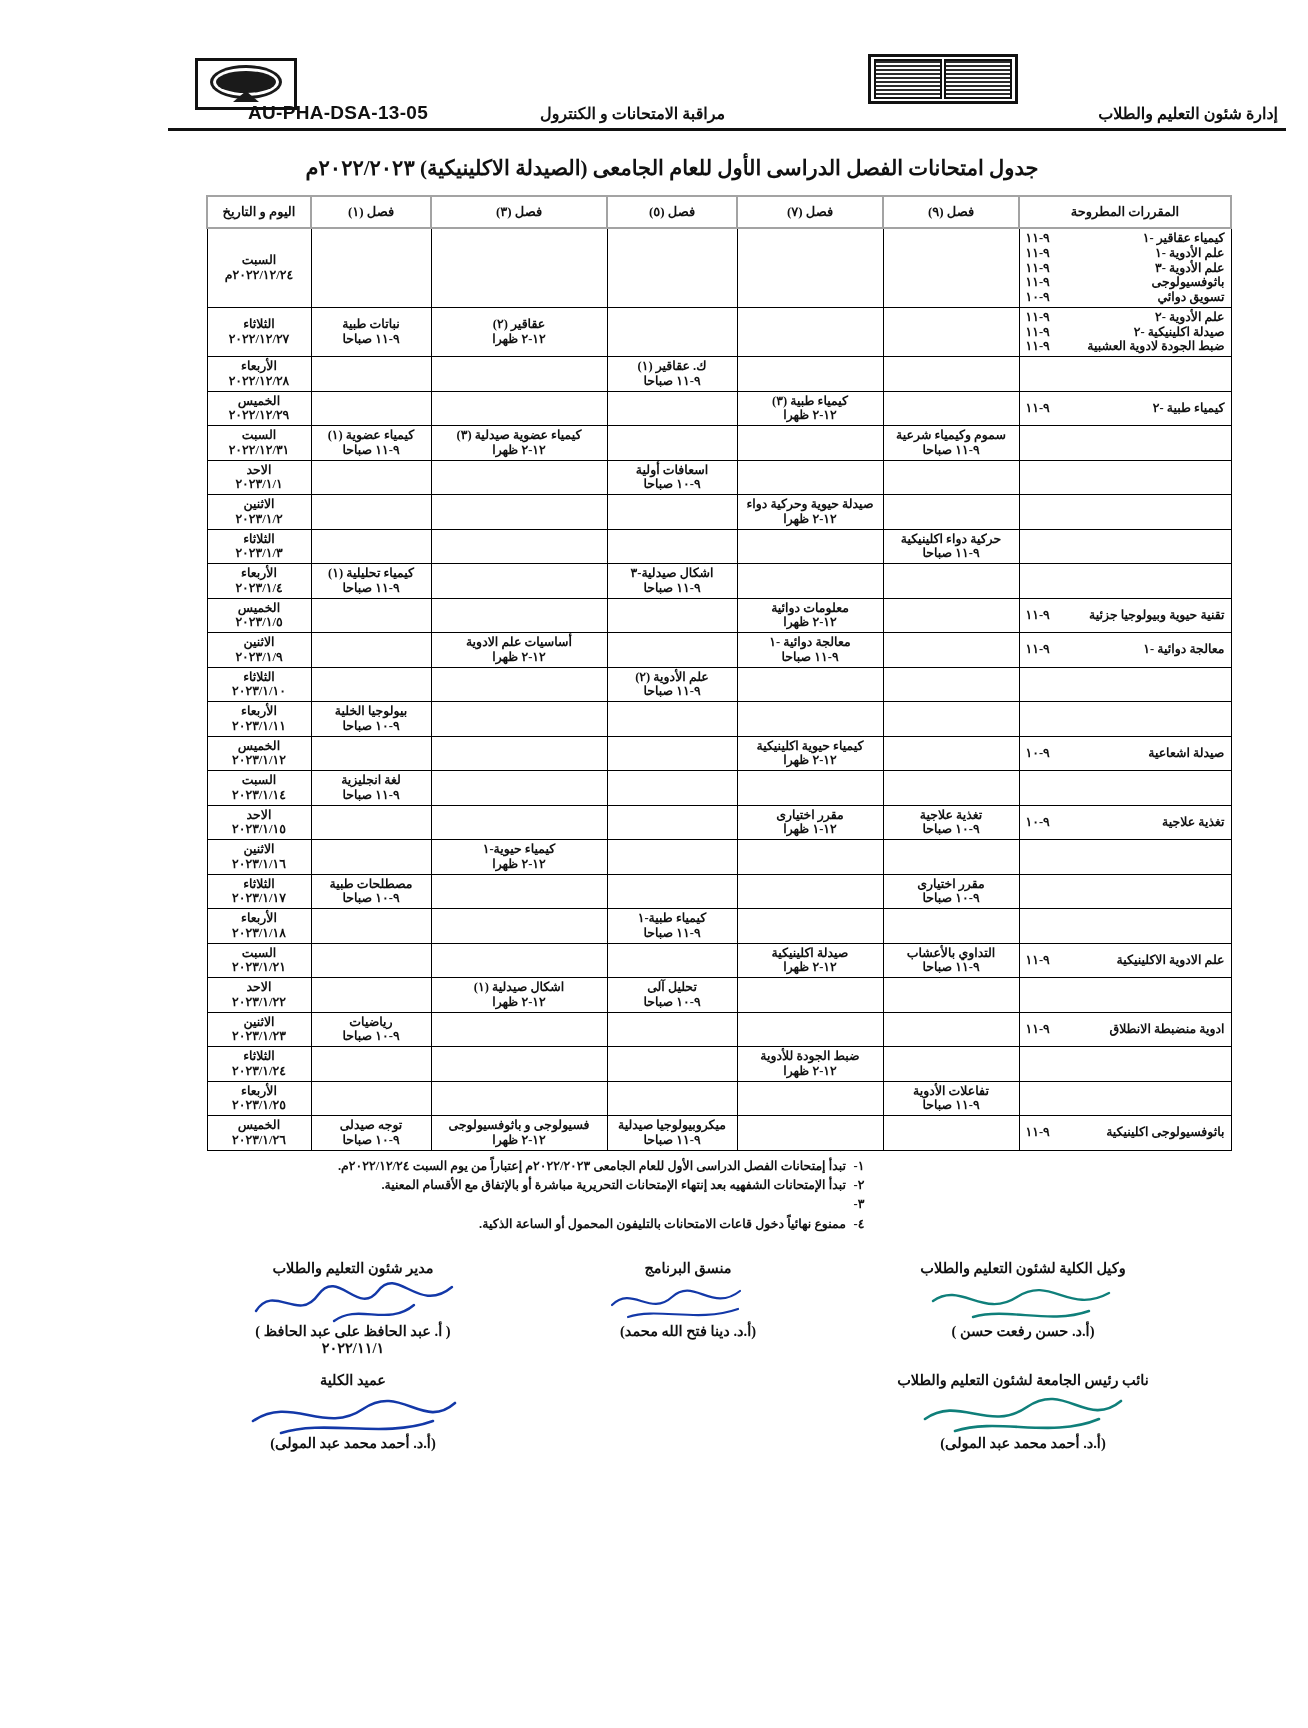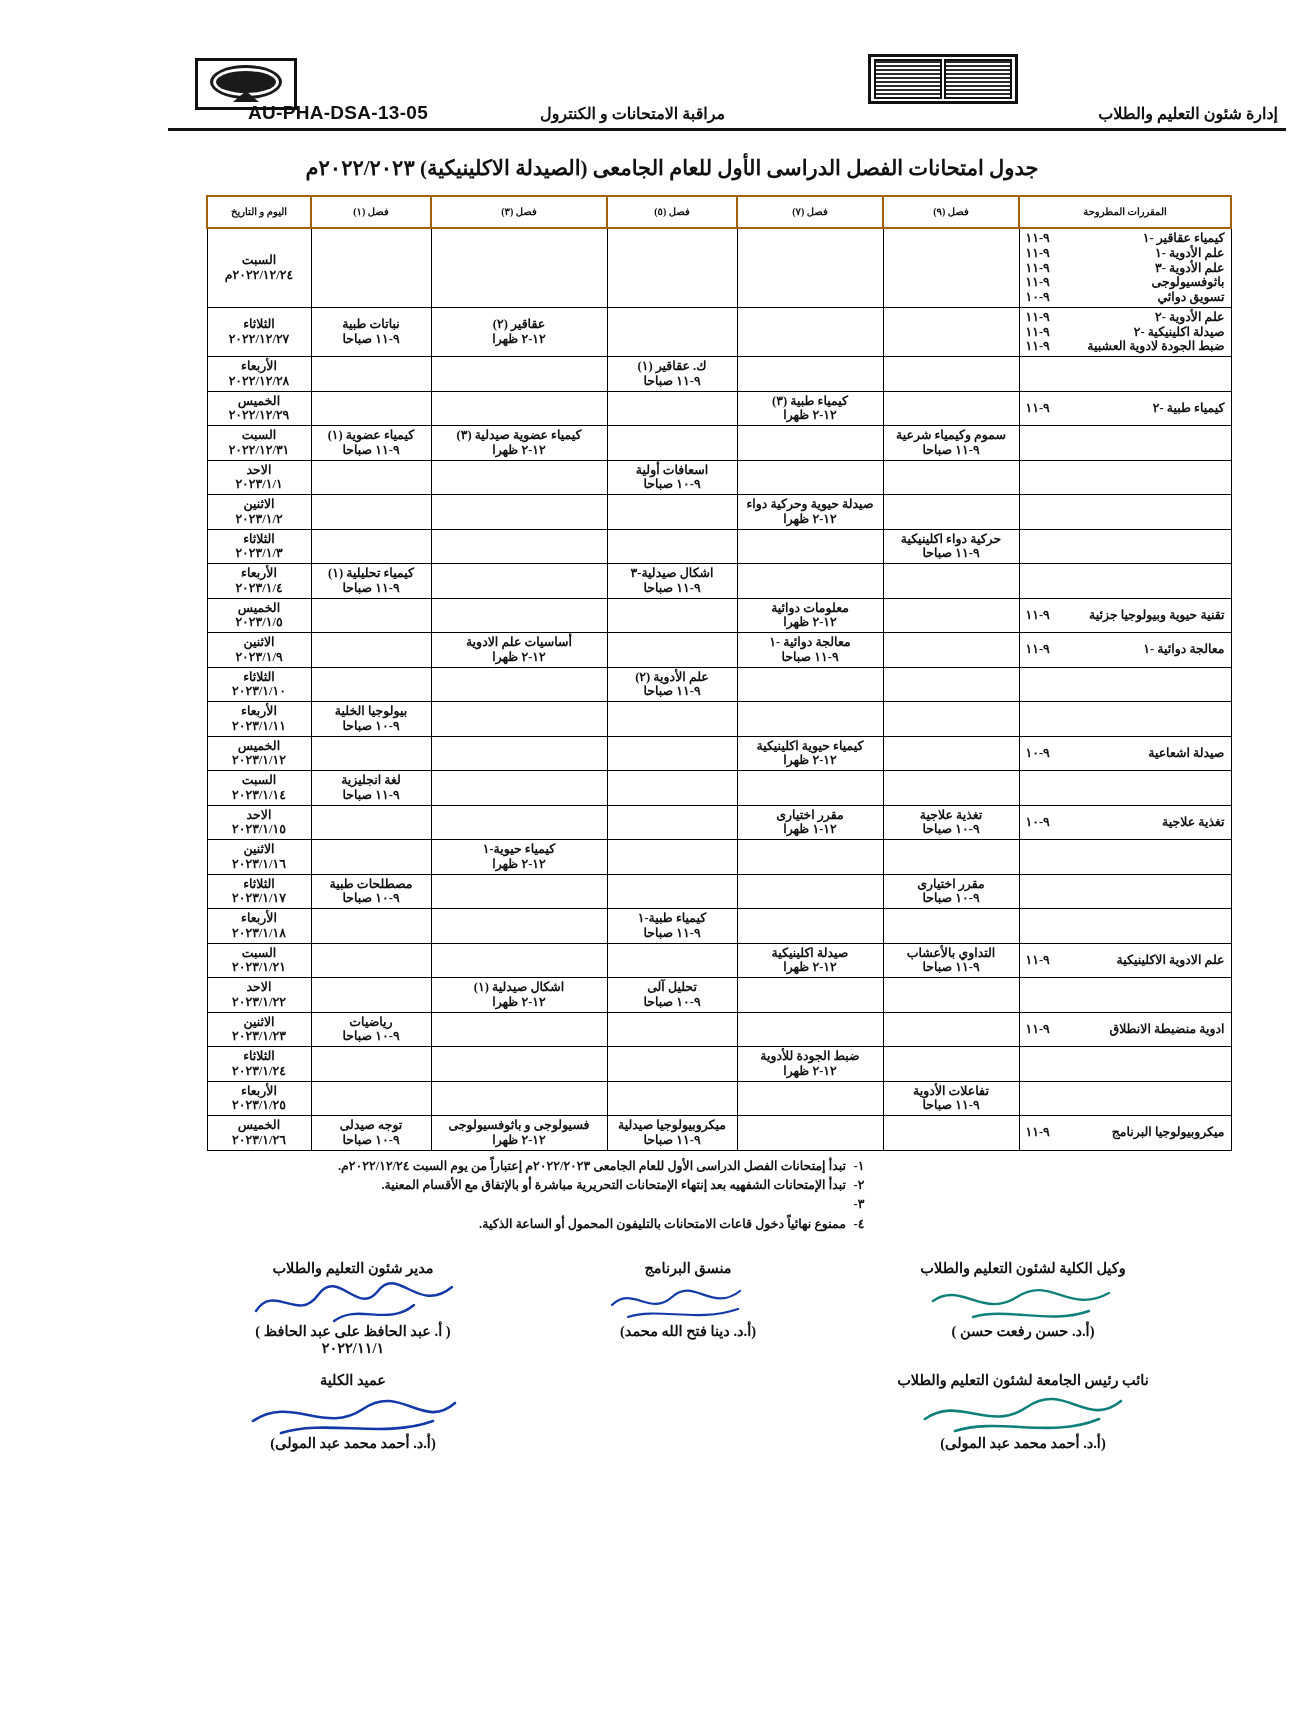--- a/index.html
+++ b/index.html
@@ -135,23 +135,23 @@
   }
   table.sched th, table.sched td {
     border: 1px solid #000;
     vertical-align: middle;
     padding: 2px 4px;
     text-align: center;
     height: 21px;
     line-height: 1.18;
   }
   table.sched thead th {
-    border: 2px solid #a16207;
+    border: 2px solid #a3a3a3;
     height: 26px;
-    font-size: 10px;
+    font-size: 13px;
   }
   table.sched tbody tr td {
     border-top: 1.6px solid #000;
     border-bottom: 1.6px solid #000;
   }
   col.c-offer  { width: 212px; }
   col.c-f9     { width: 136px; }
   col.c-f7     { width: 146px; }
   col.c-f5     { width: 130px; }
   col.c-f3     { width: 176px; }
@@ -996,21 +996,21 @@
               <span class="cell-time"></span>
             </td>
             <td class="day">
               <span class="dn">الأربعاء</span>
               <span class="dd">٢٠٢٣/١/٢٥</span>
             </td>
           </tr>
           <tr>
             <td class="offer">
               <div class="offer-line">
-                <span class="nm">ميكروبيولوجيا البرنامج</span>
+                <span class="nm">باثوفسيولوجى اكلينيكية</span>
                 <span class="tm">٩-١١</span>
               </div>
             </td>
             <td>
               <span class="cell-name"></span>
               <span class="cell-time"></span>
             </td>
             <td>
               <span class="cell-name"></span>
               <span class="cell-time"></span>

